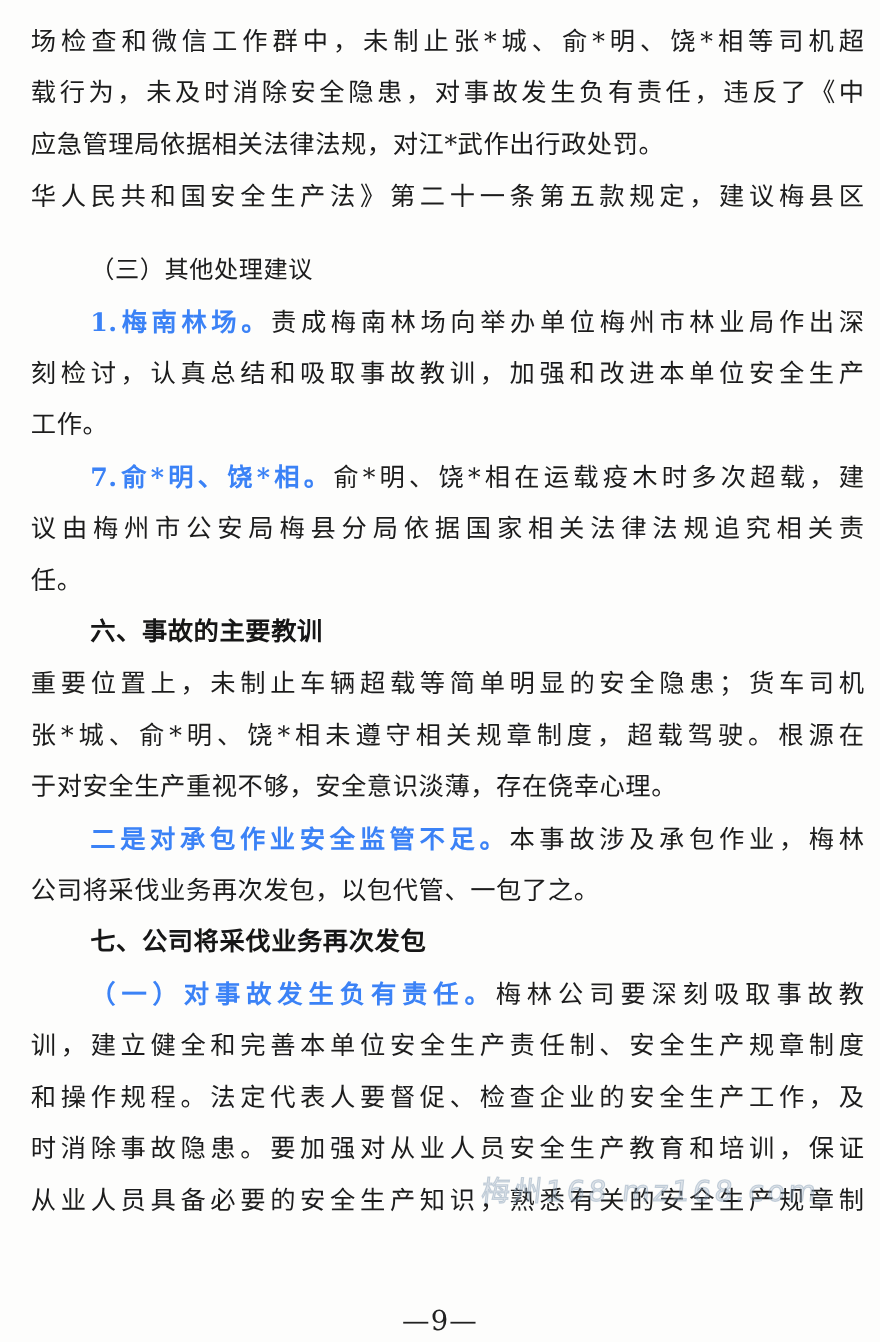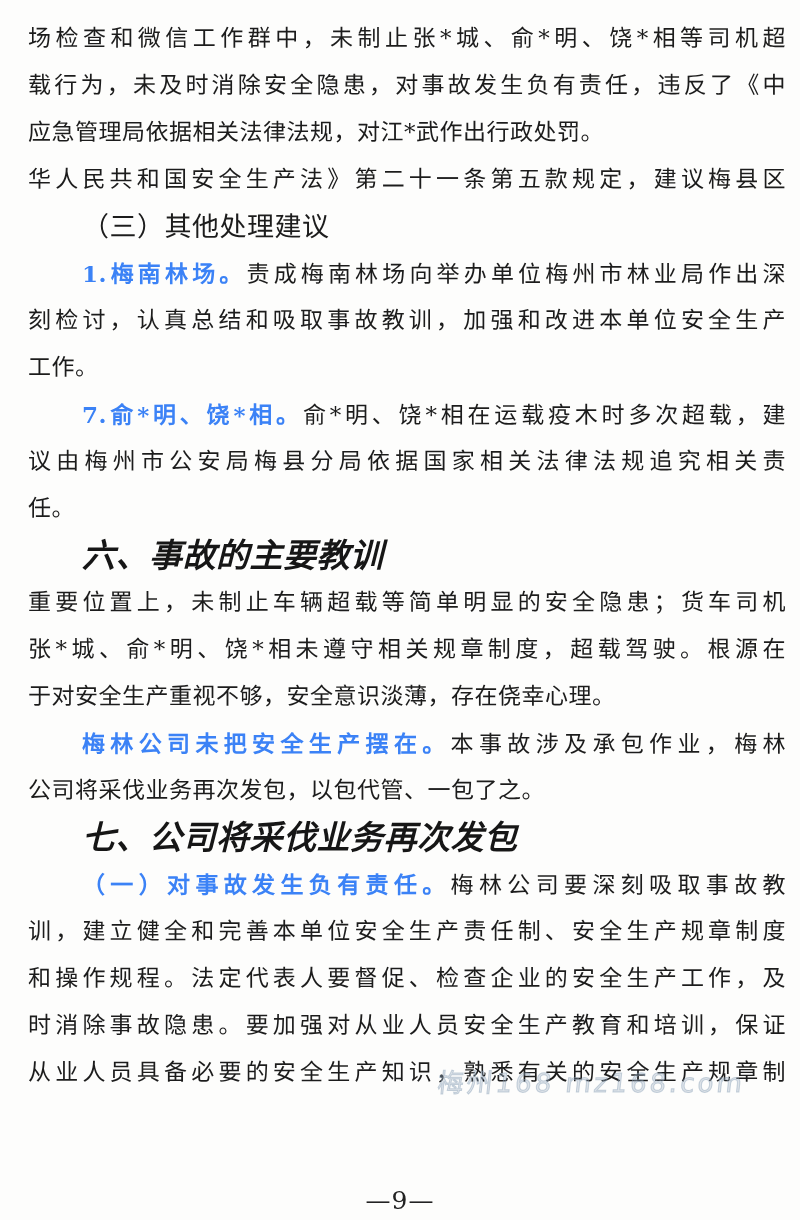--- a/index.html
+++ b/index.html
@@ -36,26 +36,26 @@
   .line.fill {
     text-align-last: justify;
     white-space: normal;
   }
   .line.indent {
     text-indent: 54px;
   }
   .line.heading {
     font-family: "DejaVu Sans", "Liberation Sans", sans-serif;
     font-weight: 700;
-    font-size: 33px;
+    font-size: 23px;
     color: #161616;
-    font-style: italic;
   }
   .line.sub {
-    font-size: 27px;
+    font-size: 22px;
+    margin-top: 20px;
   }
   .lead {
     font-weight: 700;
     color: #3b82f6;
   }
   .watermark {
     position: absolute;
     left: 438px;
     top: 1062px;
     font-family: "DejaVu Sans", "Liberation Sans", sans-serif;
@@ -92,21 +92,21 @@
       <div class="line body indent fill"><span class="lead">1.梅南林场。</span><span class="rest">责成梅南林场向举办单位梅州市林业局作出深</span></div>
       <div class="line body fill"><span class="rest">刻检讨，认真总结和吸取事故教训，加强和改进本单位安全生产</span></div>
       <div class="line body"><span class="rest">工作。</span></div>
       <div class="line body indent fill"><span class="lead">7.俞*明、饶*相。</span><span class="rest">俞*明、饶*相在运载疫木时多次超载，建</span></div>
       <div class="line body fill"><span class="rest">议由梅州市公安局梅县分局依据国家相关法律法规追究相关责</span></div>
       <div class="line body"><span class="rest">任。</span></div>
       <div class="line heading indent"><span class="rest">六、事故的主要教训</span></div>
       <div class="line body fill"><span class="rest">重要位置上，未制止车辆超载等简单明显的安全隐患；货车司机</span></div>
       <div class="line body fill"><span class="rest">张*城、俞*明、饶*相未遵守相关规章制度，超载驾驶。根源在</span></div>
       <div class="line body"><span class="rest">于对安全生产重视不够，安全意识淡薄，存在侥幸心理。</span></div>
-      <div class="line body indent fill"><span class="lead">梅林公司未把安全生产摆在。</span><span class="rest">本事故涉及承包作业，梅林</span></div>
+      <div class="line body indent fill"><span class="lead">二是对承包作业安全监管不足。</span><span class="rest">本事故涉及承包作业，梅林</span></div>
       <div class="line body"><span class="rest">公司将采伐业务再次发包，以包代管、一包了之。</span></div>
       <div class="line heading indent"><span class="rest">七、公司将采伐业务再次发包</span></div>
       <div class="line body indent fill"><span class="lead">（一）对事故发生负有责任。</span><span class="rest">梅林公司要深刻吸取事故教</span></div>
       <div class="line body fill"><span class="rest">训，建立健全和完善本单位安全生产责任制、安全生产规章制度</span></div>
       <div class="line body fill"><span class="rest">和操作规程。法定代表人要督促、检查企业的安全生产工作，及</span></div>
       <div class="line body fill"><span class="rest">时消除事故隐患。要加强对从业人员安全生产教育和培训，保证</span></div>
       <div class="line body fill"><span class="rest">从业人员具备必要的安全生产知识，熟悉有关的安全生产规章制</span></div>
     </div>
   <div class="watermark">梅州168 mz168.com</div>
   <div class="page-number">—9—</div>

